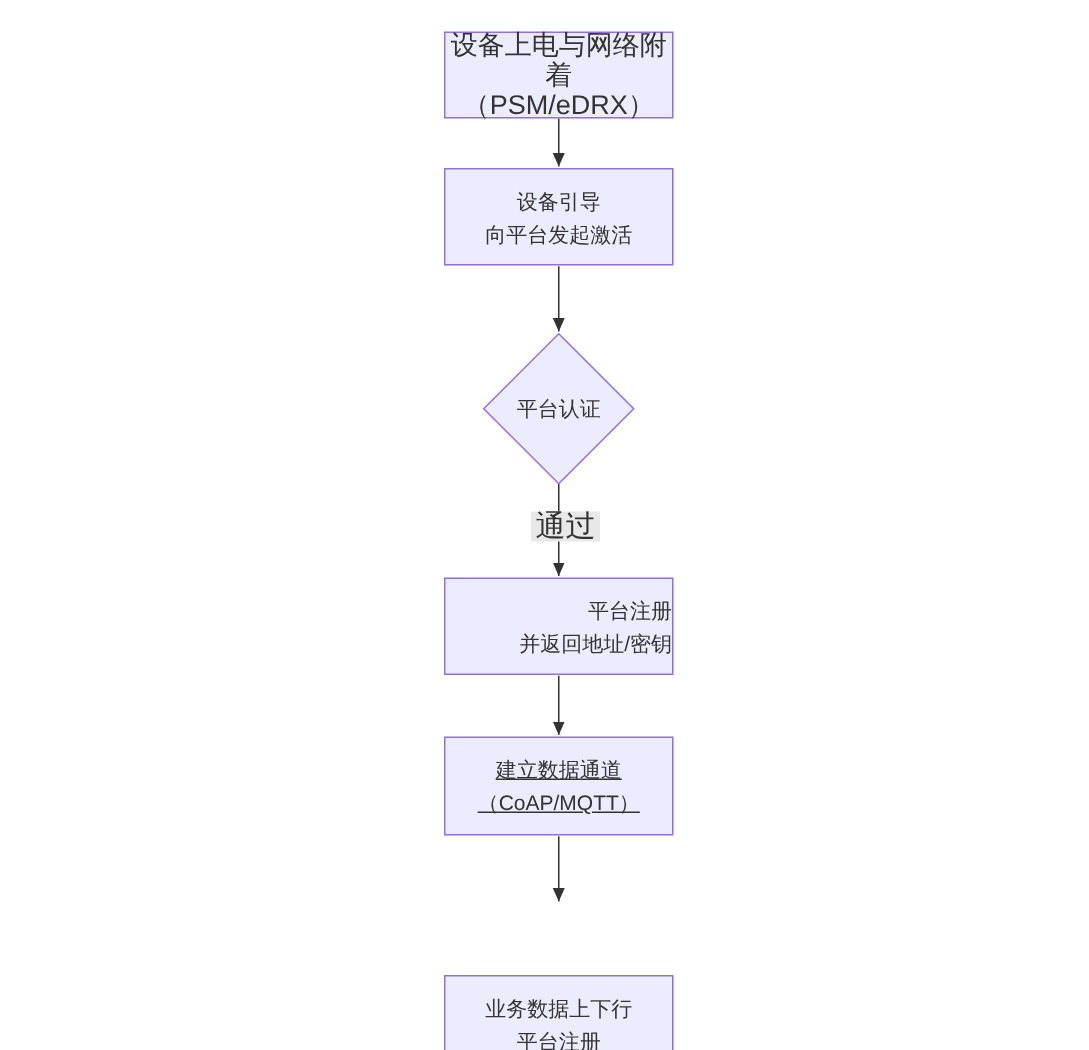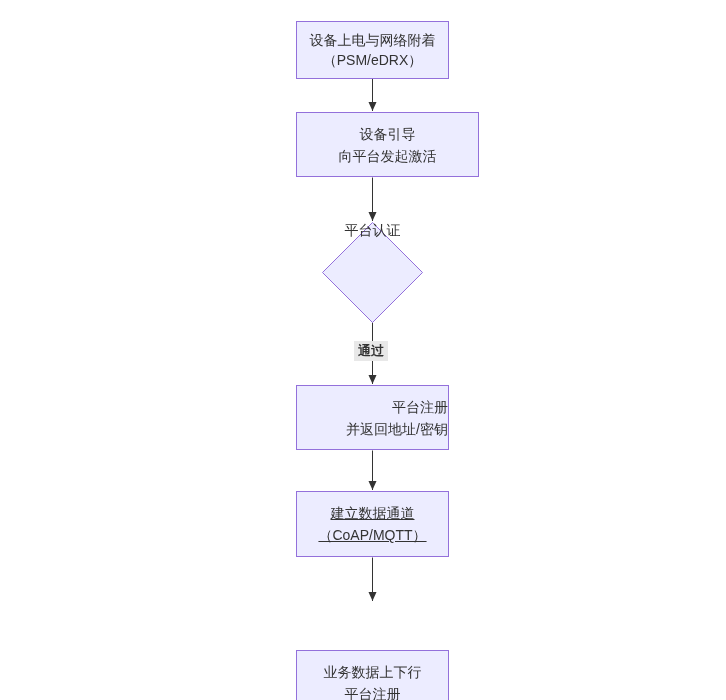--- a/index.html
+++ b/index.html
@@ -46,44 +46,42 @@
     flex-direction: column;
     align-items: center;
     justify-content: center;
     text-align: center;
     background: var(--node-fill);
     border: 1px solid var(--node-border);
     color: var(--text);
     font-size: 14px;
     line-height: 22px;
   }
-  .node.small { font-size: 14px; line-height: 20px; }
+  .node.small { font-size: 18px; line-height: 20px; }
 
   .diamond-label {
     position: absolute;
     z-index: 1;
     display: flex;
-    align-items: flex-start;
+    align-items: center;
     justify-content: center;
     text-align: center;
     color: var(--text);
     font-size: 14px;
     background: transparent;
   }
 
   .edge-label {
     position: absolute;
     z-index: 2;
     background: var(--edge-label-bg);
     color: var(--text);
-    font-size: 13px;
+    font-size: 20px;
     line-height: 18px;
     padding: 1px 3px;
-    text-align: center;
-    font-weight: bold;
   }
 </style>
 </head>
 <body>
 
 <div class="canvas">
 
   <svg class="edges" viewBox="0 0 726 700" aria-hidden="true">
     <defs>
       <marker id="arrow" markerUnits="userSpaceOnUse" markerWidth="10" markerHeight="10" refX="9" refY="5" orient="auto">
@@ -96,21 +94,21 @@
     <line x1="372.5" y1="450.5" x2="372.5" y2="490" marker-end="url(#arrow)"></line>
     <line x1="372.5" y1="557.5" x2="372.5" y2="601" marker-end="url(#arrow)"></line>
     <polygon class="diamond-shape" points="372.5,222.5 422.5,272.5 372.5,322.5 322.5,272.5"></polygon>
   </svg>
 
   <div class="node rect small" style="left:296px; top:21px; width:153px; height:58px;">
     <span class="line">设备上电与网络附着</span>
     <span class="line">（PSM/eDRX）</span>
   </div>
 
-  <div class="node rect" style="left:296px; top:112px; width:183px; height:65px;">
+  <div class="node rect" style="left:296px; top:112px; width:153px; height:65px;">
     <span class="line">设备引导</span>
     <span class="line">向平台发起激活</span>
   </div>
 
   <div class="diamond-label" style="left:322px; top:222px; width:101px; height:101px;">
     <span class="line">平台认证</span>
   </div>
 
   <div class="edge-label" style="left:354px; top:341px; min-width:34px;">通过</div>
 

